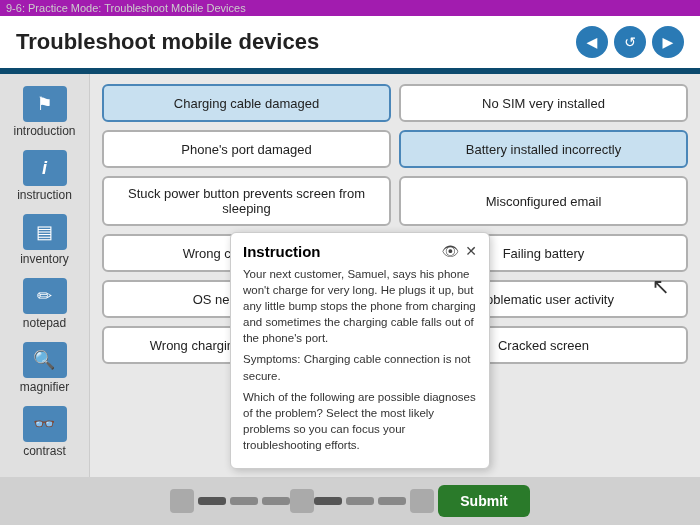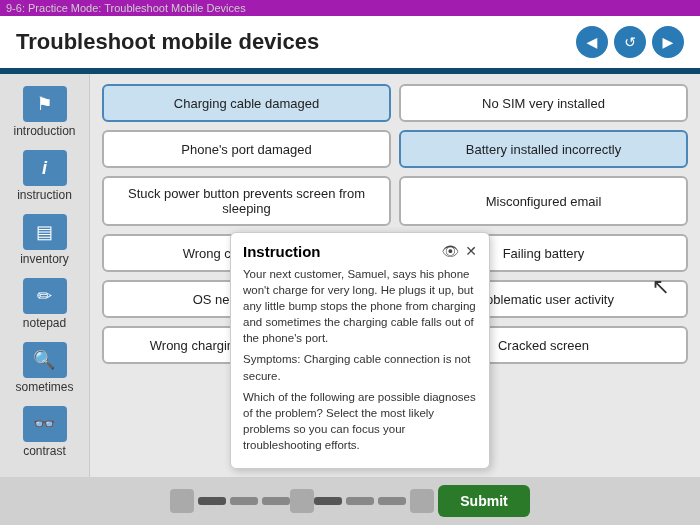--- a/index.html
+++ b/index.html
@@ -240,21 +240,21 @@
     <div class="sidebar-item">
       <div class="sidebar-icon">▤</div>
       <span class="sidebar-label">inventory</span>
     </div>
     <div class="sidebar-item">
       <div class="sidebar-icon">✏</div>
       <span class="sidebar-label">notepad</span>
     </div>
     <div class="sidebar-item">
       <div class="sidebar-icon">🔍</div>
-      <span class="sidebar-label">sometimes</span>
+      <span class="sidebar-label">magnifier</span>
     </div>
     <div class="sidebar-item">
       <div class="sidebar-icon">👓</div>
       <span class="sidebar-label">contrast</span>
     </div>
   </div>
 
   <div class="content-area">
     <div class="grid-area">
 

